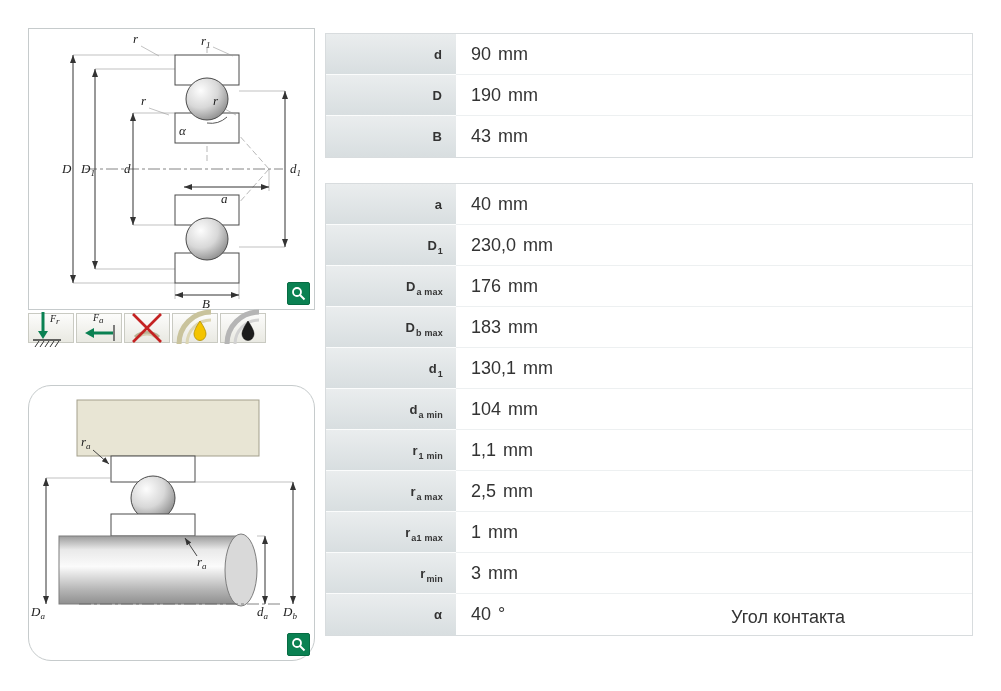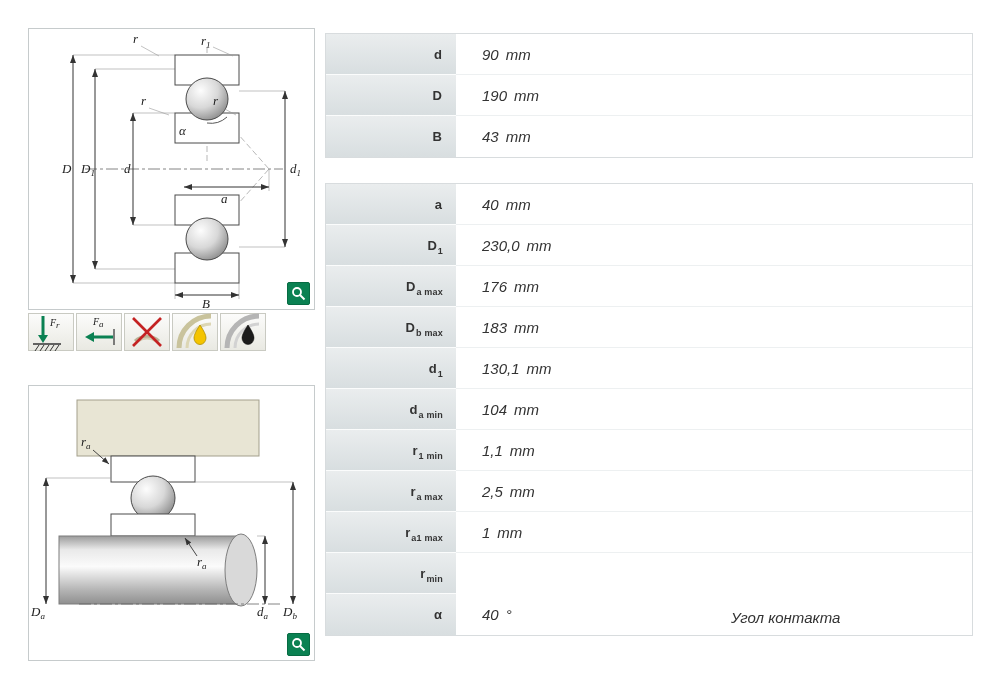--- a/index.html
+++ b/index.html
@@ -5,30 +5,30 @@
   html,body{margin:0;padding:0;}
   body{
     width:1001px;height:691px;background:#ffffff;position:relative;
     font-family:"Liberation Sans", sans-serif;color:#333;
   }
   
   .diagram-box{
     position:absolute;border:1px solid #c6cbcc;background:#fff;box-sizing:border-box;
   }
   #diagram1-box{left:28px;top:28px;width:287px;height:282px;}
-  #diagram2-box{left:28px;top:385px;width:287px;height:276px;}
+  #diagram2-box{left:28px;top:385px;width:287px;height:276px;border-radius:23px;}
   .zoom-btn{
     position:absolute;right:4px;bottom:4px;width:23px;height:23px;
     background:#0a8152;border:1px solid #076b43;border-radius:2px;
     display:flex;align-items:center;justify-content:center;cursor:pointer;padding:0;
   }
   
   #icons-row{position:absolute;left:28px;top:313px;display:flex;gap:2px;}
   .icon-cell{
-    width:46px;height:38px;border:1px solid #c9cac2;box-sizing:border-box;
+    width:46px;height:30px;border:1px solid #c9cac2;box-sizing:border-box;
     background:linear-gradient(180deg,#fcfcfb,#e9e9e2);
     display:flex;align-items:center;justify-content:flex-start;
   }
   
   svg text{font-family:"Liberation Serif", serif;font-style:italic;fill:#222;font-size:13px;}
   svg .svgsub{font-size:9px;}
   svg .iconlab{font-size:10px;}
   .ring{fill:#ffffff;stroke:#4a4a4a;stroke-width:1;}
   .dim{stroke:#333;stroke-width:1;}
   .ext{stroke:#999;stroke-width:0.6;}
@@ -41,22 +41,22 @@
   }
   #table1{top:33px;}
   #table2{top:183px;}
   .spec-row{display:flex;height:41px;}
   .cell-label{
     width:130px;box-sizing:border-box;text-align:right;padding-right:13px;
     line-height:41px;background:linear-gradient(180deg,#eaedee,#d8dee0);
     border-bottom:1px solid #fbfcfc;font-size:13px;color:#333;white-space:nowrap;
   }
   .cell-value{
-    flex:1;position:relative;line-height:41px;padding-left:26px;
-    border-bottom:1px solid #edf0f1;font-size:15px;color:#333;font-style:italic;
+    flex:1;position:relative;line-height:41px;padding-left:15px;
+    border-bottom:1px solid #edf0f1;font-size:18px;color:#333;
   }
   .spec-row:last-child .cell-label,
   .spec-row:last-child .cell-value{border-bottom:none;}
   .lm{font-weight:bold;font-size:13px;}
   .ls{font-weight:bold;font-size:9px;position:relative;top:4px;margin-left:1px;letter-spacing:0.2px;}
   .unit{margin-left:7px;}
   .note{position:absolute;left:275px;top:3px;}
 </style>
 </head>
 <body>
@@ -286,18 +286,19 @@
   <div class="spec-row">
     <div class="cell-label"><span class="lm">r</span><span class="ls">a max</span></div>
     <div class="cell-value"><span class="val">2,5</span><span class="unit">mm</span><span class="note"></span></div>
   </div>
   <div class="spec-row">
     <div class="cell-label"><span class="lm">r</span><span class="ls">a1 max</span></div>
     <div class="cell-value"><span class="val">1</span><span class="unit">mm</span><span class="note"></span></div>
   </div>
   <div class="spec-row">
     <div class="cell-label"><span class="lm">r</span><span class="ls">min</span></div>
+    <div class="cell-value"><span class="val">3</span><span class="unit">mm</span><span class="note"></span></div>
   </div>
   <div class="spec-row">
     <div class="cell-label"><span class="lm">α</span><span class="ls"></span></div>
     <div class="cell-value"><span class="val">40</span><span class="unit">°</span><span class="note">Угол контакта</span></div>
   </div>
 </div>
 
 </body></html>

